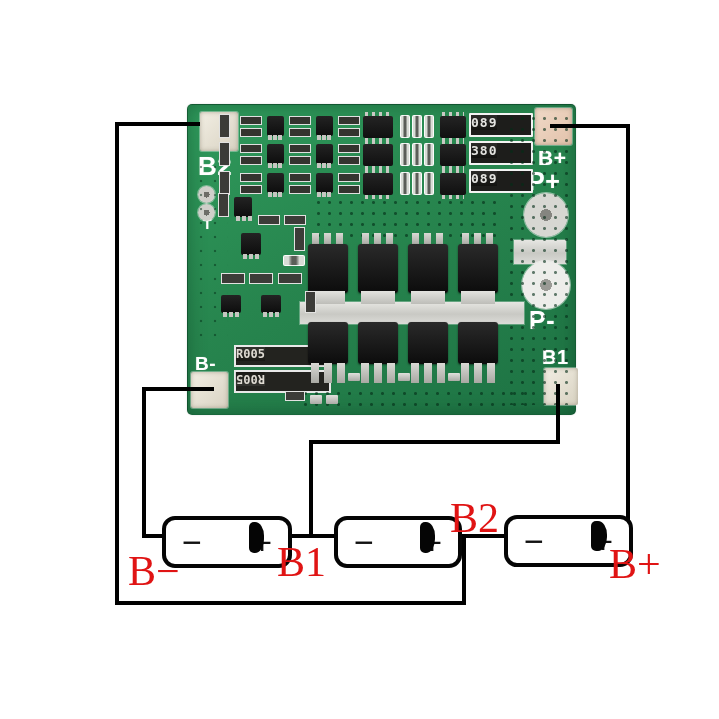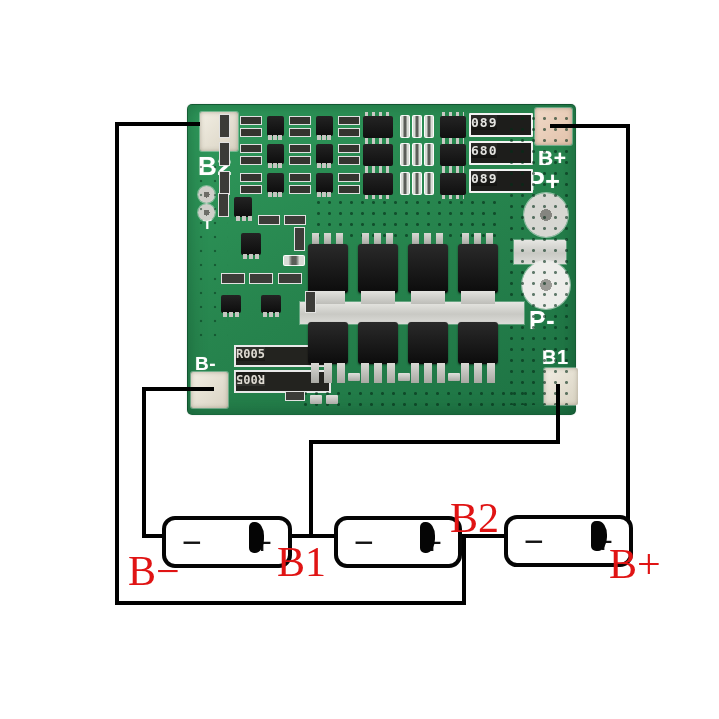--- a/index.html
+++ b/index.html
@@ -105,21 +105,21 @@
     <div class="thole" style="left:10px;top:81px;width:17px;height:17px"></div>
     <div class="thole" style="left:10px;top:99px;width:17px;height:17px"></div>
 
     <div class="chipres" style="left:281px;top:8px;width:64px;height:24px">
       <span class="cap"></span>
         <span class="bodytxt">089</span>
         <span class="cap"></span>
     </div>
     <div class="chipres" style="left:281px;top:36px;width:64px;height:24px">
       <span class="cap"></span>
-        <span class="bodytxt">680</span>
+        <span class="bodytxt">380</span>
         <span class="cap"></span>
     </div>
     <div class="chipres" style="left:281px;top:64px;width:64px;height:24px">
       <span class="cap"></span>
         <span class="bodytxt">089</span>
         <span class="cap"></span>
     </div>
 
     <div class="sense" style="left:46px;top:240px;width:97px;height:22px">
       <span class="cap"></span>

